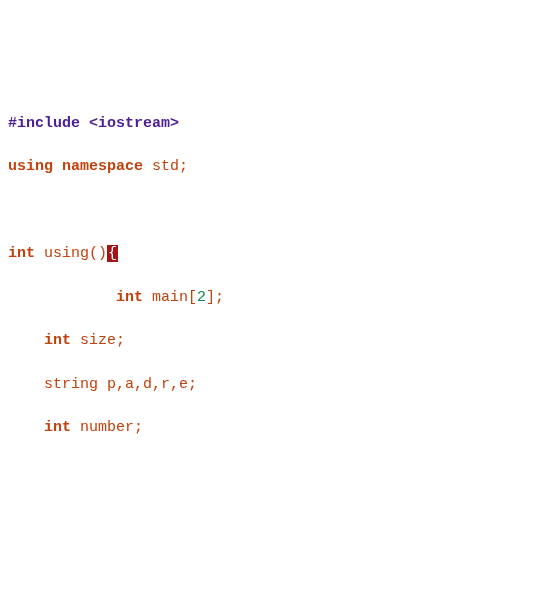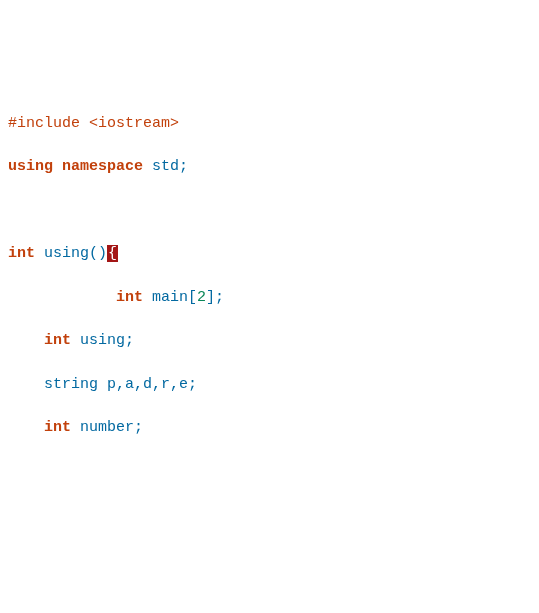--- a/index.html
+++ b/index.html
@@ -6,23 +6,23 @@
     margin: 0;
     padding: 4px 8px;
     background: #ffffff;
     font-family: Consolas, "Courier New", monospace;
     font-size: 15px;
     line-height: 1.45;
     color: #000000;
     white-space: pre;
   }
   .kw   { color: #c2410c; font-weight: bold; }   
-  .pp   { color: #c2410c; }
+  .pp   { color: #4c1d95; font-weight: bold; }
   .num  { color: #098658; }
-  .ident{ color: #0369a1; }
+  .ident{ color: #c2410c; }
   .cursor {
     background: #a31515;
     color: #ffffff;
     padding: 0 1px;
   }
   .code-area {
     position: relative;
   }
   .line { display: block; position: relative; }
 </style>
@@ -30,21 +30,21 @@
 <body>
 
 
 
 <div class="code-area">
 <span class="line"><span class="pp">#include &lt;iostream&gt;</span></span>
 <span class="line"><span class="kw">using</span> <span class="kw">namespace</span><span class="ident"> std;</span></span>
 <span class="line"> </span>
 <span class="line"><span class="kw">int</span><span class="ident"> using()</span><span class="cursor">{</span></span>
 <span class="line"><span>            </span><span class="kw">int</span><span class="ident"> main[</span><span class="num">2</span><span class="ident">];</span></span>
-<span class="line"><span>    </span><span class="kw">int</span><span class="ident"> using;</span></span>
+<span class="line"><span>    </span><span class="kw">int</span><span class="ident"> size;</span></span>
 <span class="line"><span>    </span><span class="ident">string p,a,d,r,e;</span></span>
 <span class="line"><span>    </span><span class="kw">int</span><span class="ident"> number;</span></span>
 <span class="line"> </span>
 
 
 
 
 
 
 

